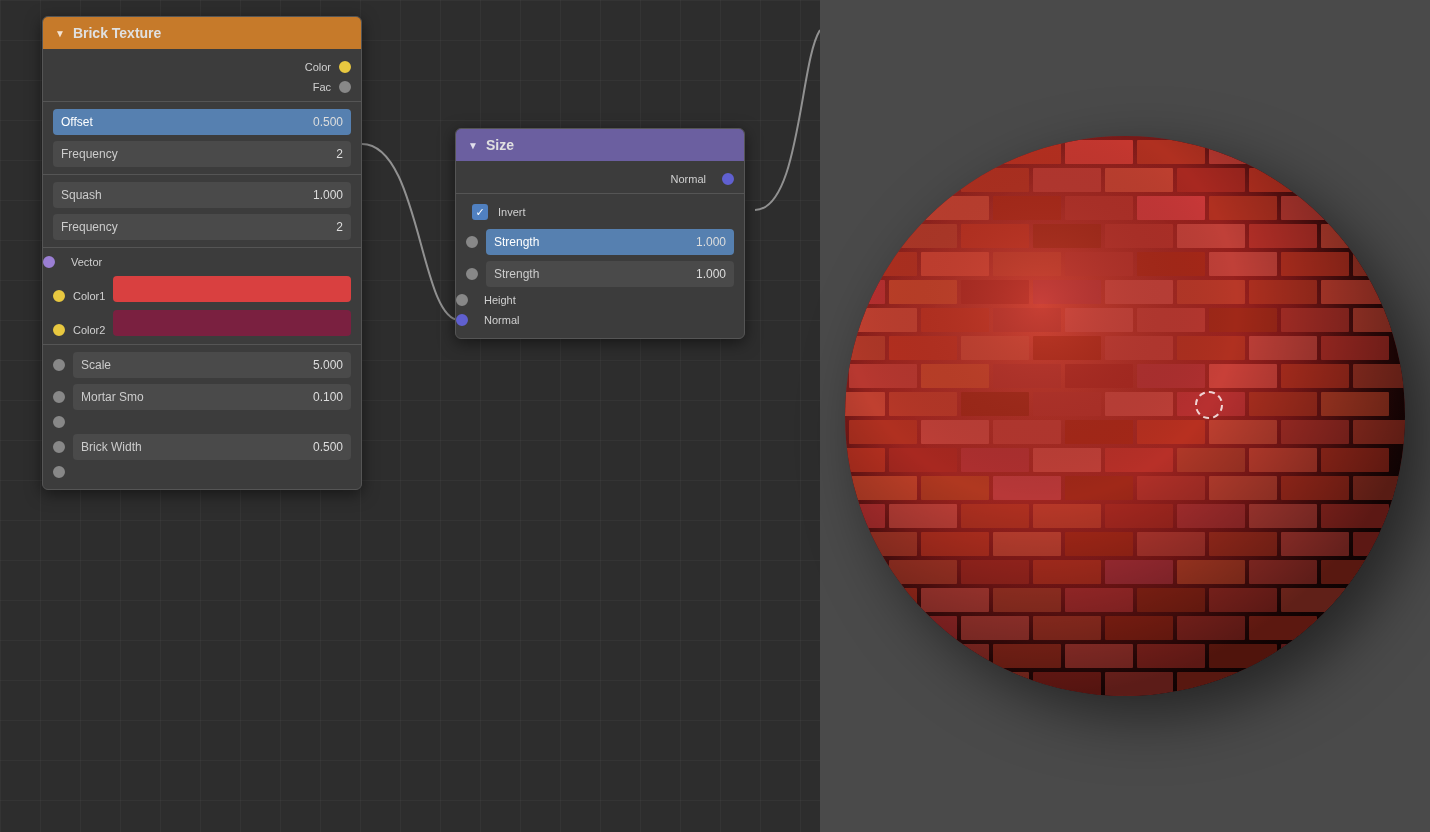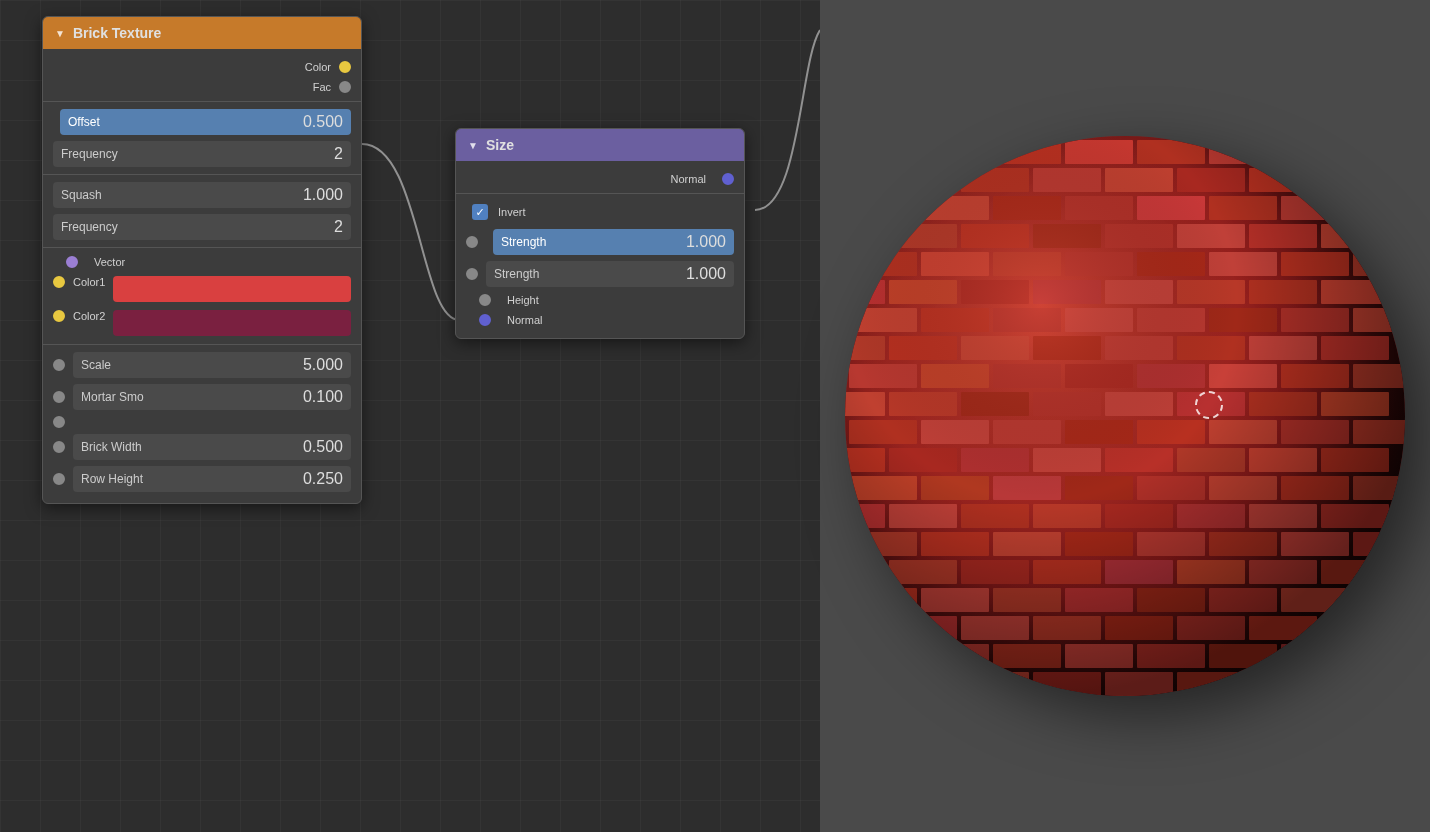--- a/index.html
+++ b/index.html
@@ -161,36 +161,35 @@
       padding: 0 8px;
       color: #ccc;
       font-size: 12px;
       flex: 1;
       white-space: nowrap;
     }
 
     .field-value {
       padding: 0 8px;
       color: #ddd;
-      font-size: 16px;
+      font-size: 12px;
     }
 
     .field-active {
       background: #5680b0;
-      margin-left: 7px;
     }
 
     .field-active .field-label {
       color: #fff;
     }
 
     
     .color-row {
       display: flex;
-      align-items: flex-start;
+      align-items: flex-end;
       padding: 4px 10px;
       gap: 8px;
     }
 
     .color-swatch {
       flex: 1;
       height: 26px;
       border-radius: 4px;
     }
 
@@ -251,21 +250,21 @@
       align-items: center;
       padding: 4px 10px;
       gap: 8px;
       position: relative;
     }
 
     .node-input-row {
       display: flex;
       justify-content: flex-start;
       align-items: center;
-      padding: 4px 23px;
+      padding: 4px 0;
       gap: 8px;
       position: relative;
     }
   </style>
 </head>
 <body>
 
 <div class="node-editor">
 
   <svg class="wire-svg">
@@ -370,24 +369,20 @@
       <div class="field-row">
         <div class="socket gray" style="margin-right:4px;"></div>
         <div class="field">
           <span class="field-label">Brick Width</span>
           <span class="field-value">0.500</span>
         </div>
       </div>
 
       <div class="field-row">
         <div class="socket gray" style="margin-right:4px;"></div>
-        <div class="field">
-          <span class="field-label">Row Height</span>
-          <span class="field-value">0.250</span>
-        </div>
       </div>
 
     </div>
   </div>
 
   <div class="node bump-node">
     <div class="node-header">
       <span class="triangle">▼</span>
       <span>Size</span>
     </div>

